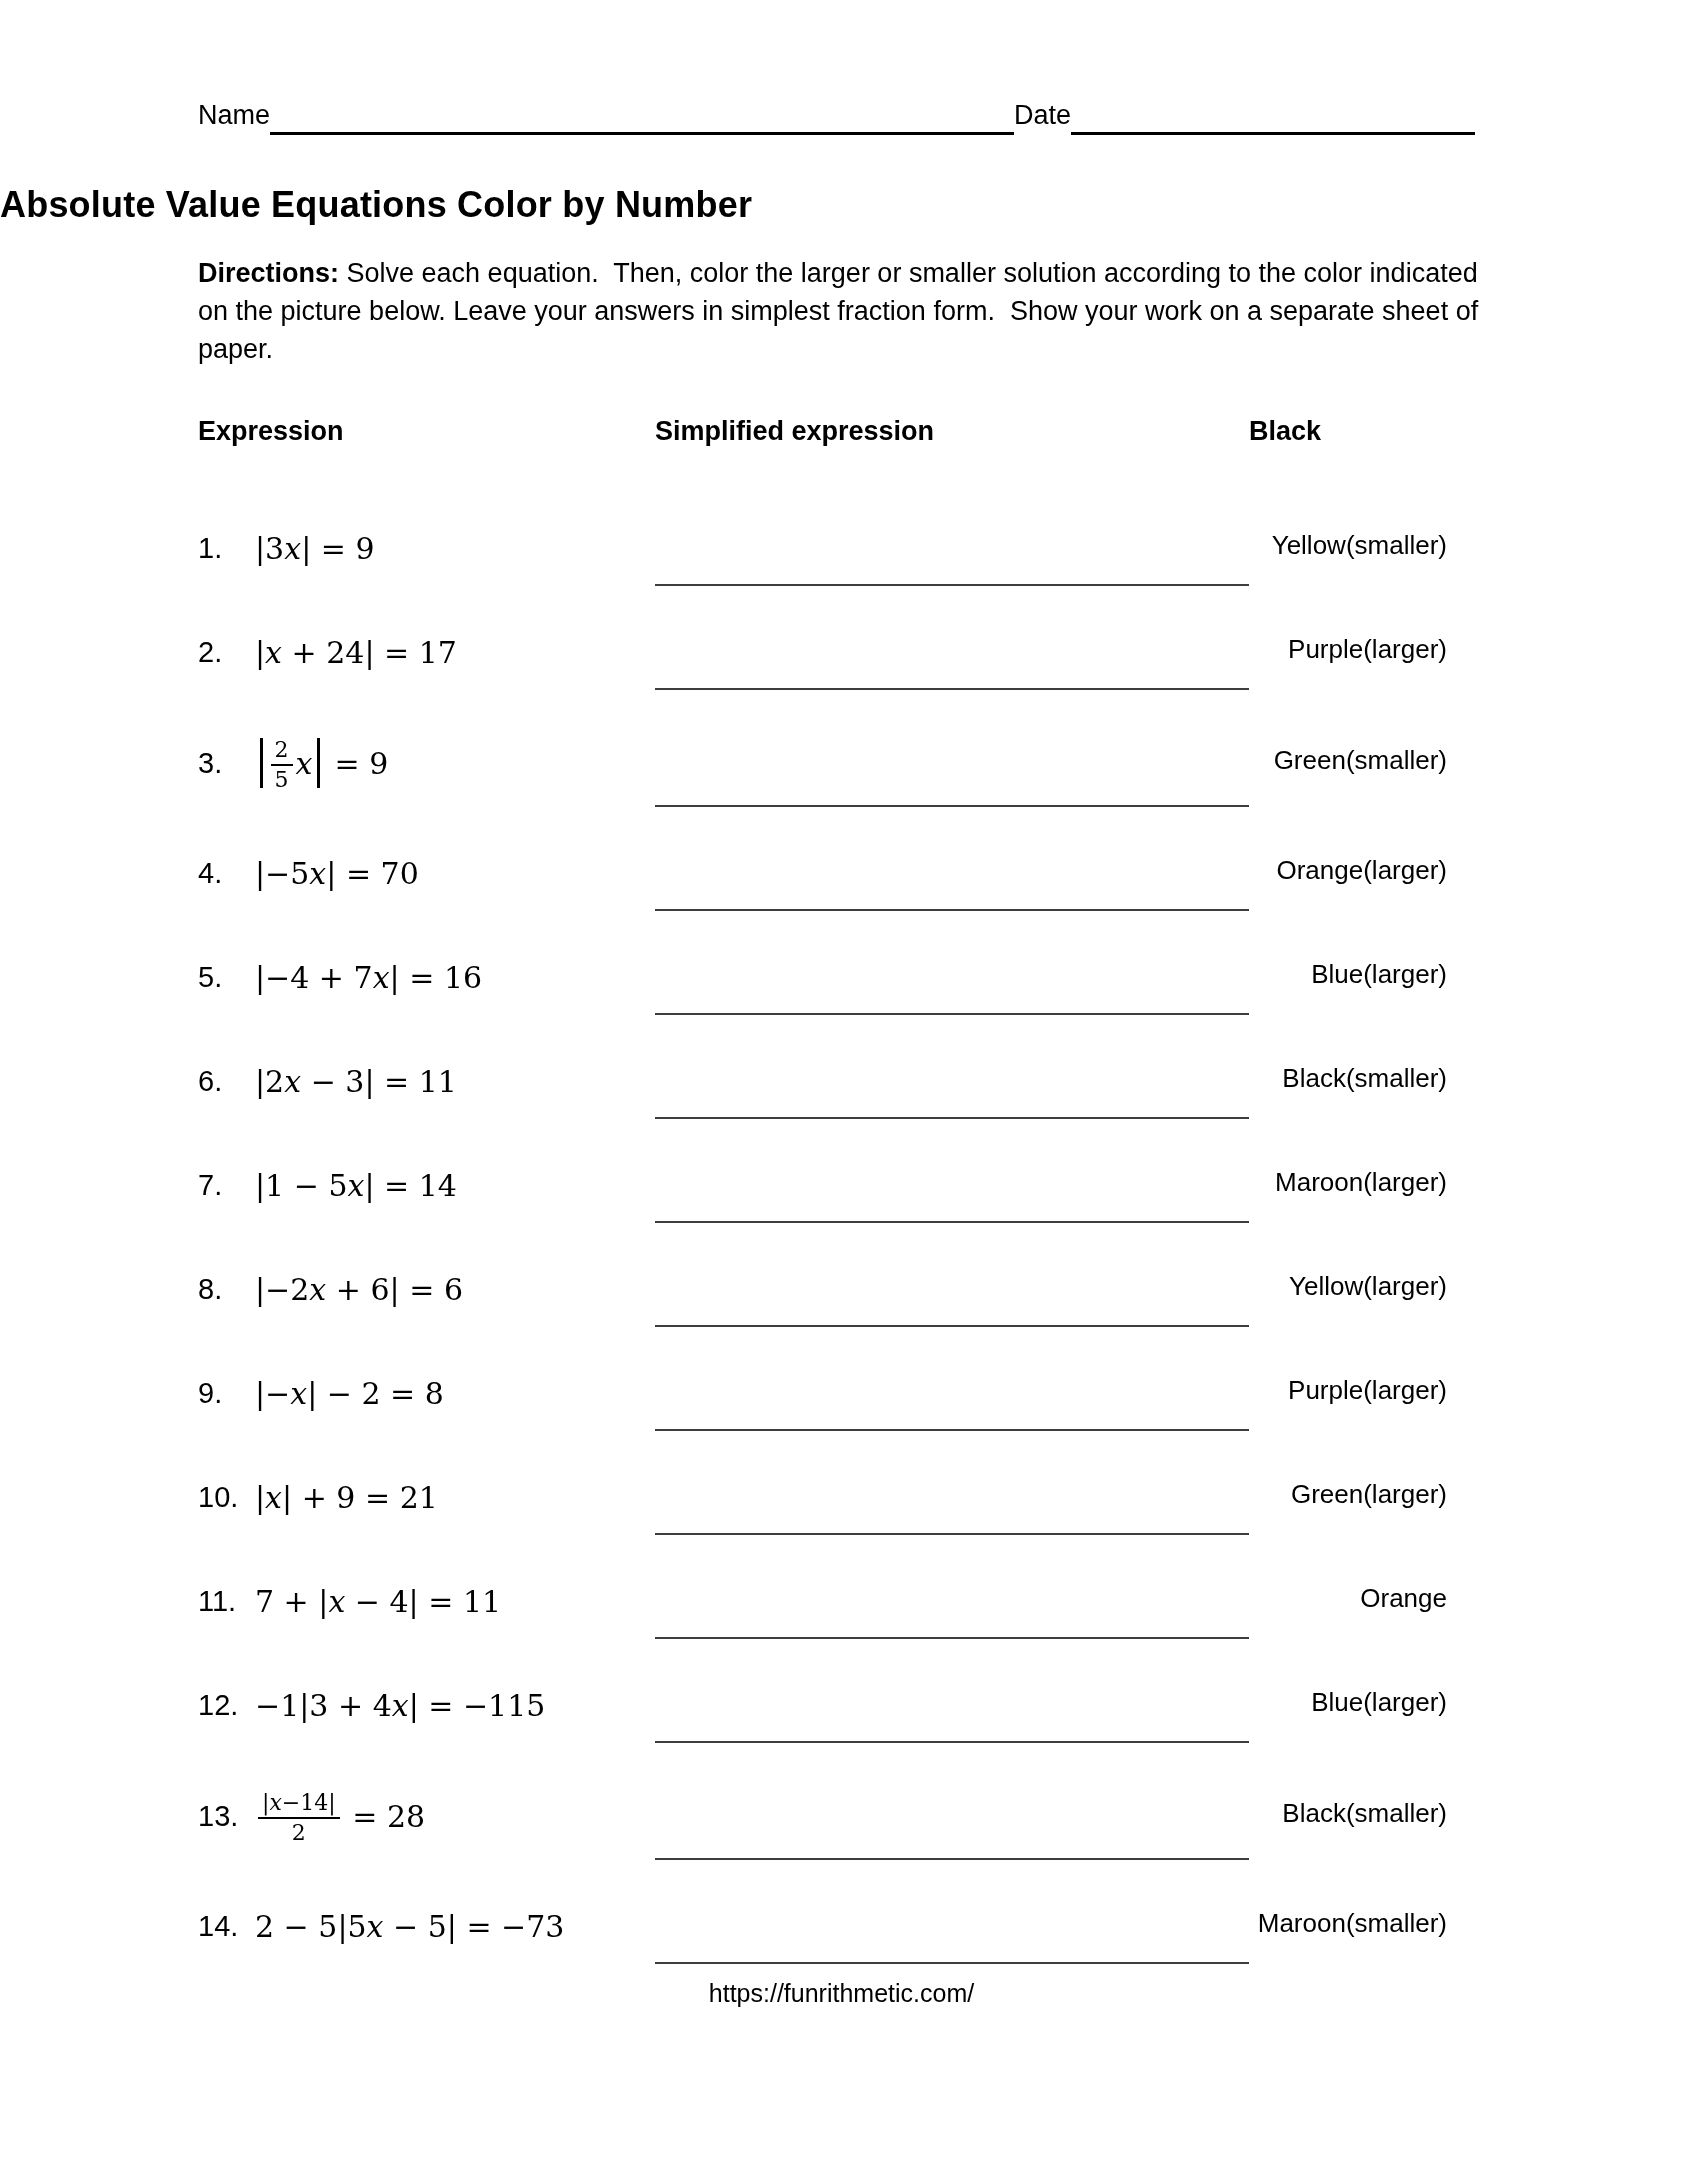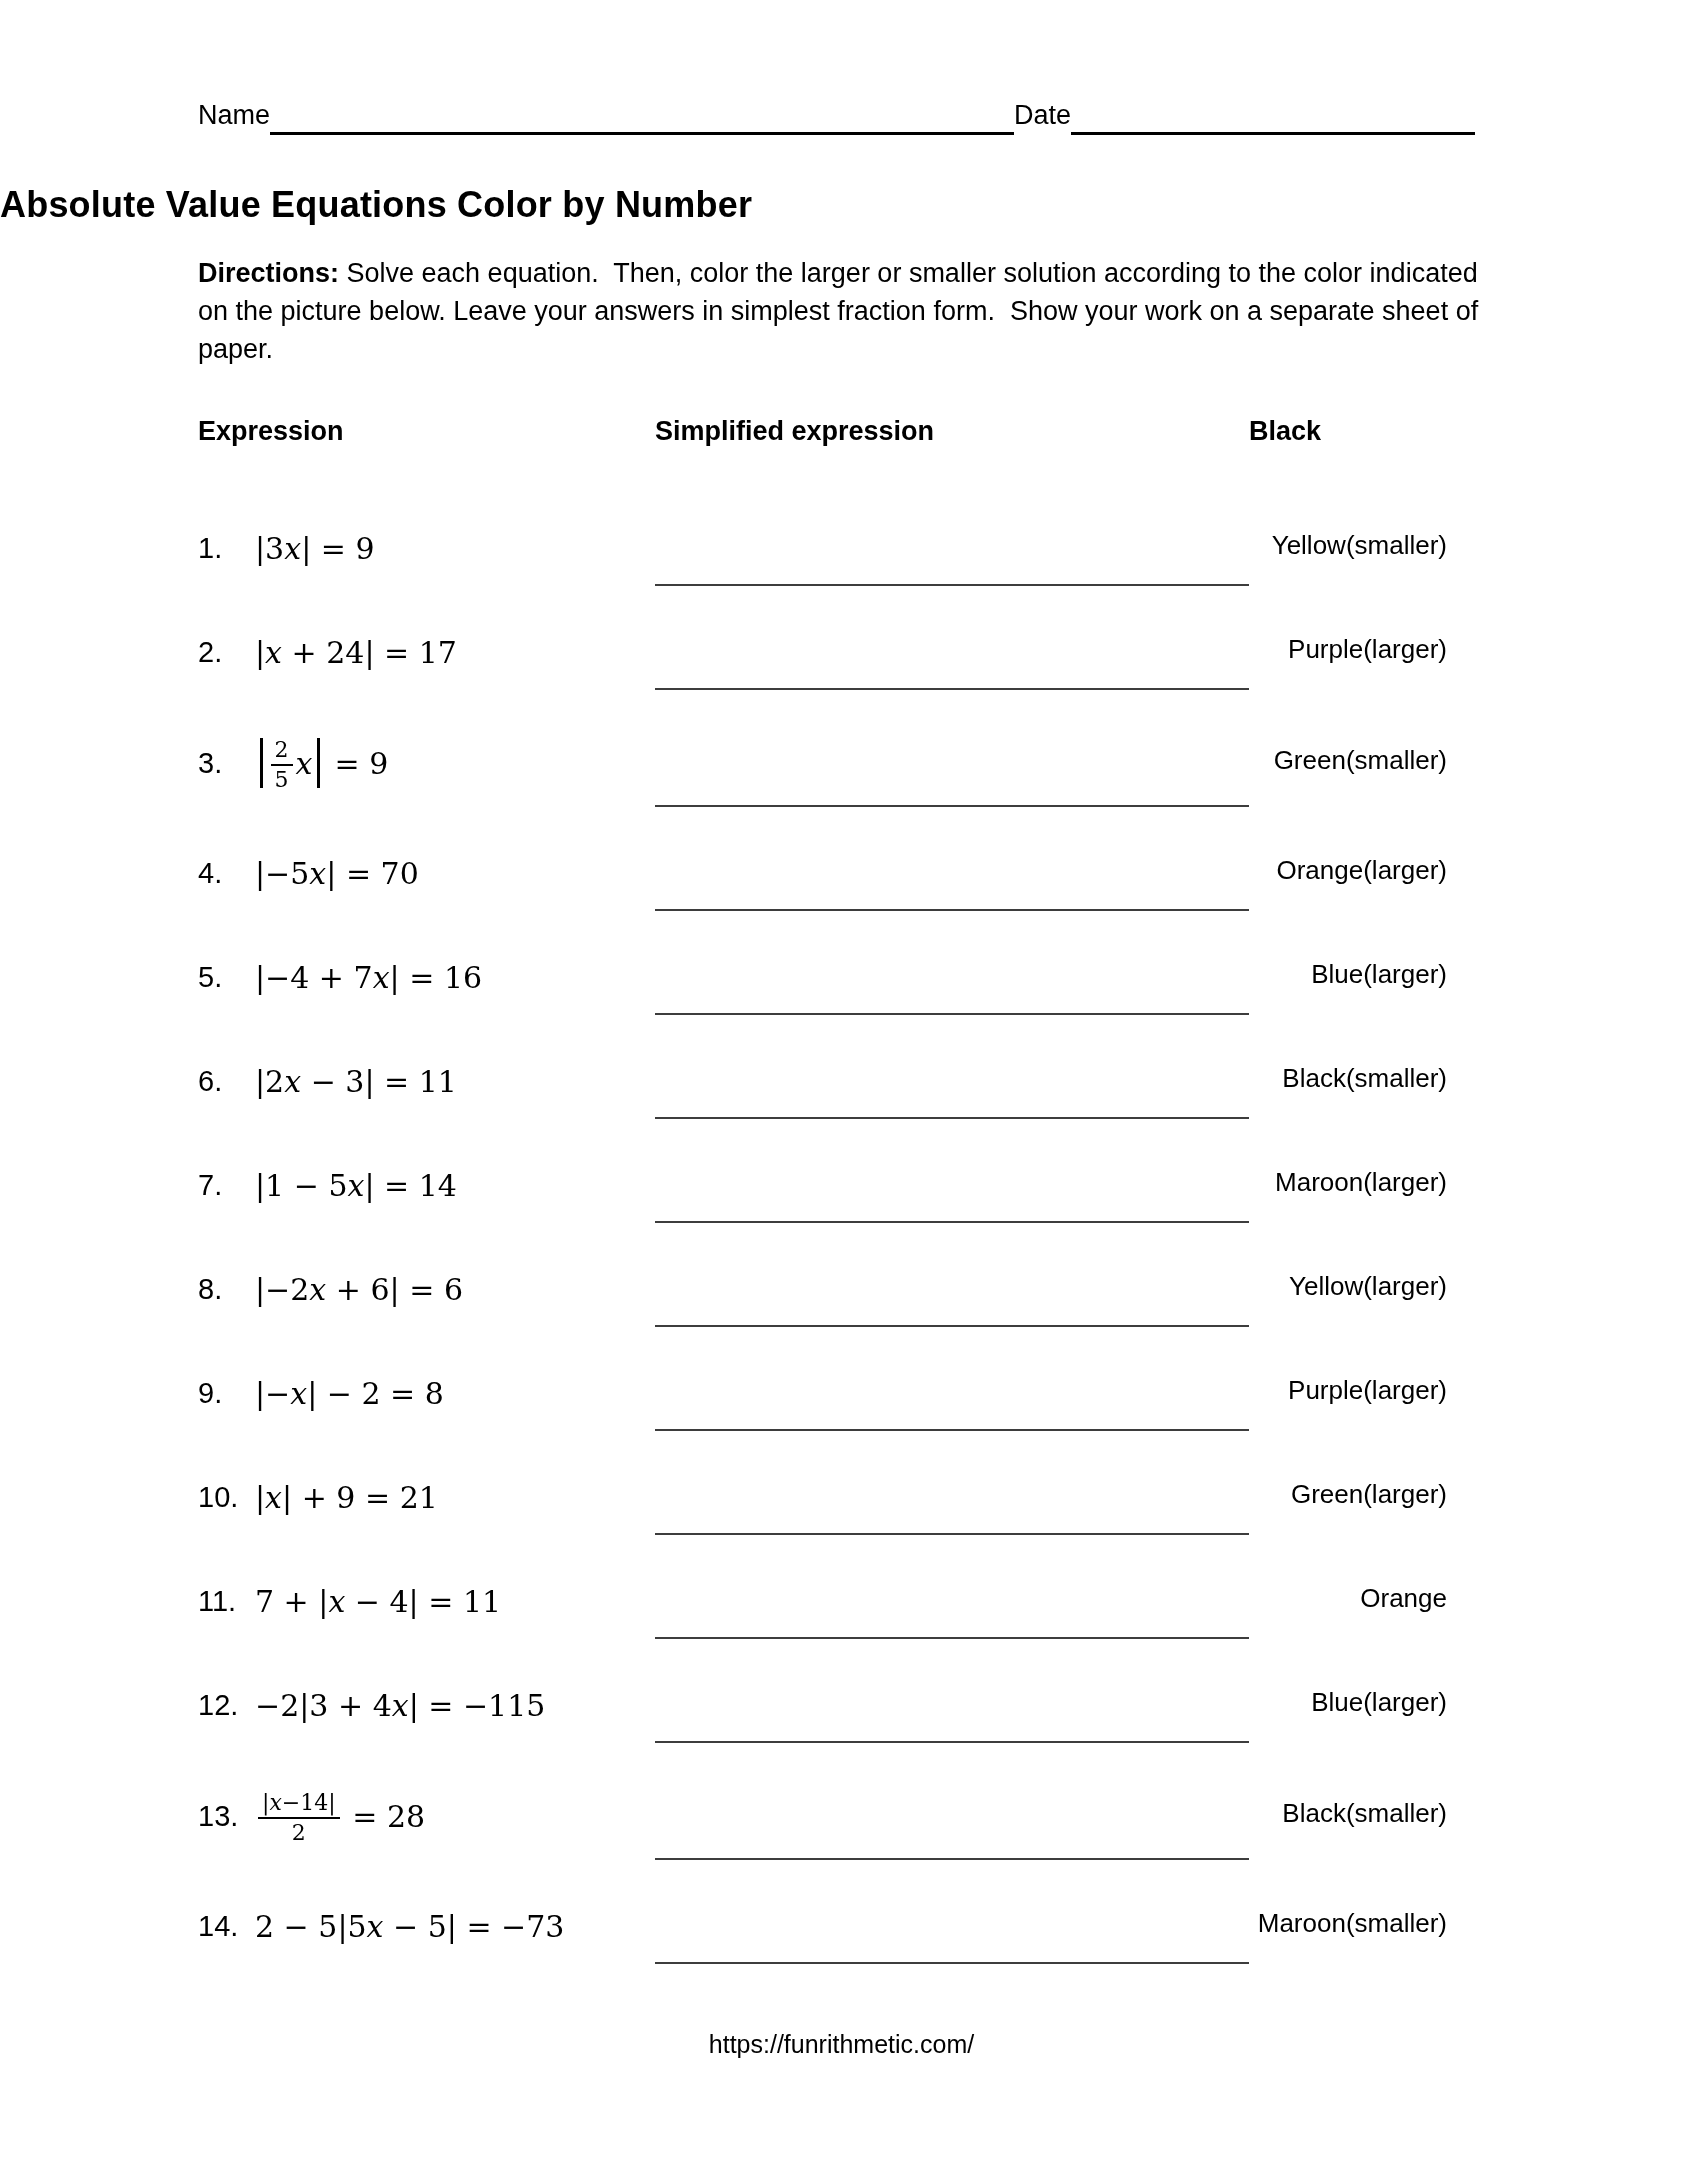--- a/index.html
+++ b/index.html
@@ -84,21 +84,21 @@
 
   .color-cell {
     display: flex; flex-direction: row;
     justify-content: flex-end; align-items: center;
     text-align: center;
     font-size: 26px; line-height: 37px;
     padding-bottom: 6px;
   }
 
   
-  .footer { text-align: center; margin-top: 51px; font-size: 25px; }
+  .footer { text-align: center; font-size: 25px; }
 </style>
 </head>
 <body>
 
 <div class="page">
 
   <div class="header-line">
     <span class="hlabel">Name</span>
     <span class="hline name"></span>
     <span class="hlabel">Date</span>
@@ -314,21 +314,21 @@
       <div class="color-cell">
         <span>Orange</span>
         <span></span>
       </div>
     </div>
 
     <div class="row">
       <div class="eq-cell">
         <span class="pnum">12.</span>
         <span class="eq">
-            <span class="mtxt">−2|3 + 4</span>
+            <span class="mtxt">−1|3 + 4</span>
             <span class="mvar">x</span>
             <span class="mtxt">| = −115</span>
           </span>
       </div>
       <div class="line-cell">
           <div class="ans-line"></div>
         </div>
       <div class="color-cell">
         <span>Blue</span>
         <span>(larger)</span>

